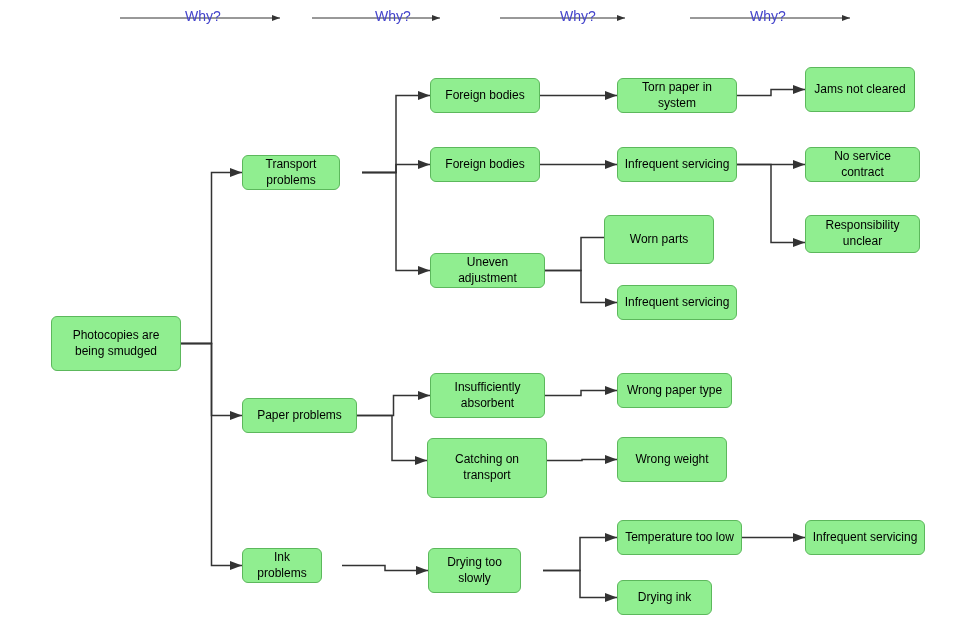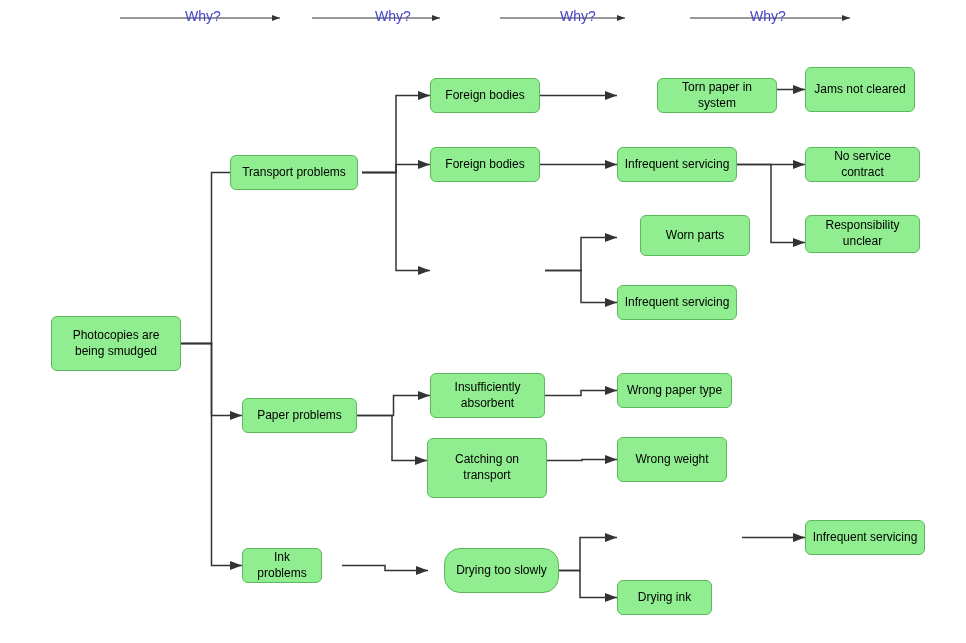--- a/index.html
+++ b/index.html
@@ -76,32 +76,34 @@
       <path d="M 737 95.5 L 771 95.5 L 771 89.5 L 805 89.5" stroke="#333" stroke-width="1.5" fill="none" marker-end="url(#arrowhead)"></path>
       <path d="M 737 164.5 L 771 164.5 L 771 164.5 L 805 164.5" stroke="#333" stroke-width="1.5" fill="none" marker-end="url(#arrowhead)"></path>
       <path d="M 737 164.5 L 771 164.5 L 771 242.5 L 805 242.5" stroke="#333" stroke-width="1.5" fill="none" marker-end="url(#arrowhead)"></path>
       <path d="M 742 537.5 L 773.5 537.5 L 773.5 537.5 L 805 537.5" stroke="#333" stroke-width="1.5" fill="none" marker-end="url(#arrowhead)"></path>
     </svg>
 <div class="why-label" style="left: 185px; top: 8px;">Why?</div>
     <div class="why-label" style="left: 375px; top: 8px;">Why?</div>
     <div class="why-label" style="left: 560px; top: 8px;">Why?</div>
     <div class="why-label" style="left: 750px; top: 8px;">Why?</div>
     <div class="node" style="left: 51px; top: 316px; width: 130px; height: 55px;">Photocopies are being smudged</div>
-    <div class="node" style="left: 230px; top: 155px; width: 128px; height: 35px;">Transport problems</div>
+    <div class="node" style="left: 242px; top: 155px; width: 98px; height: 35px;">Transport problems</div>
     <div class="node" style="left: 242px; top: 398px; width: 115px; height: 35px;">Paper problems</div>
     <div class="node" style="left: 242px; top: 548px; width: 80px; height: 35px;">Ink problems</div>
     <div class="node" style="left: 430px; top: 78px; width: 110px; height: 35px;">Foreign bodies</div>
     <div class="node" style="left: 430px; top: 147px; width: 110px; height: 35px;">Foreign bodies</div>
+    <div class="node" style="left: 430px; top: 253px; width: 115px; height: 35px;">Uneven adjustment</div>
     <div class="node" style="left: 430px; top: 373px; width: 115px; height: 45px;">Insufficiently absorbent</div>
     <div class="node" style="left: 427px; top: 438px; width: 120px; height: 60px;">Catching on transport</div>
-    <div class="node" style="left: 444px; top: 548px; width: 115px; height: 45px; border-radius: 16px;">Drying too slowly</div>
-    <div class="node" style="left: 617px; top: 78px; width: 120px; height: 35px; margin-left: 40px;">Torn paper in system</div>
+    <div class="node" style="left: 428px; top: 548px; width: 93px; height: 45px;">Drying too slowly</div>
+    <div class="node" style="left: 617px; top: 78px; width: 120px; height: 35px;">Torn paper in system</div>
     <div class="node" style="left: 617px; top: 147px; width: 120px; height: 35px;">Infrequent servicing</div>
-    <div class="node" style="left: 640px; top: 215px; width: 110px; height: 41px;">Worn parts</div>
+    <div class="node" style="left: 604px; top: 215px; width: 110px; height: 49px;">Worn parts</div>
     <div class="node" style="left: 617px; top: 285px; width: 120px; height: 35px;">Infrequent servicing</div>
     <div class="node" style="left: 617px; top: 373px; width: 115px; height: 35px; text-align: right;">Wrong paper type</div>
     <div class="node" style="left: 617px; top: 437px; width: 110px; height: 45px;">Wrong weight</div>
+    <div class="node" style="left: 617px; top: 520px; width: 125px; height: 35px;">Temperature too low</div>
     <div class="node" style="left: 617px; top: 580px; width: 95px; height: 35px;">Drying ink</div>
     <div class="node" style="left: 805px; top: 67px; width: 110px; height: 45px;">Jams not cleared</div>
     <div class="node" style="left: 805px; top: 147px; width: 115px; height: 35px;">No service contract</div>
     <div class="node" style="left: 805px; top: 215px; width: 115px; height: 38px;">Responsibility unclear</div>
     <div class="node" style="left: 805px; top: 520px; width: 120px; height: 35px;">Infrequent servicing</div>
   </div>
 
 </body></html>

